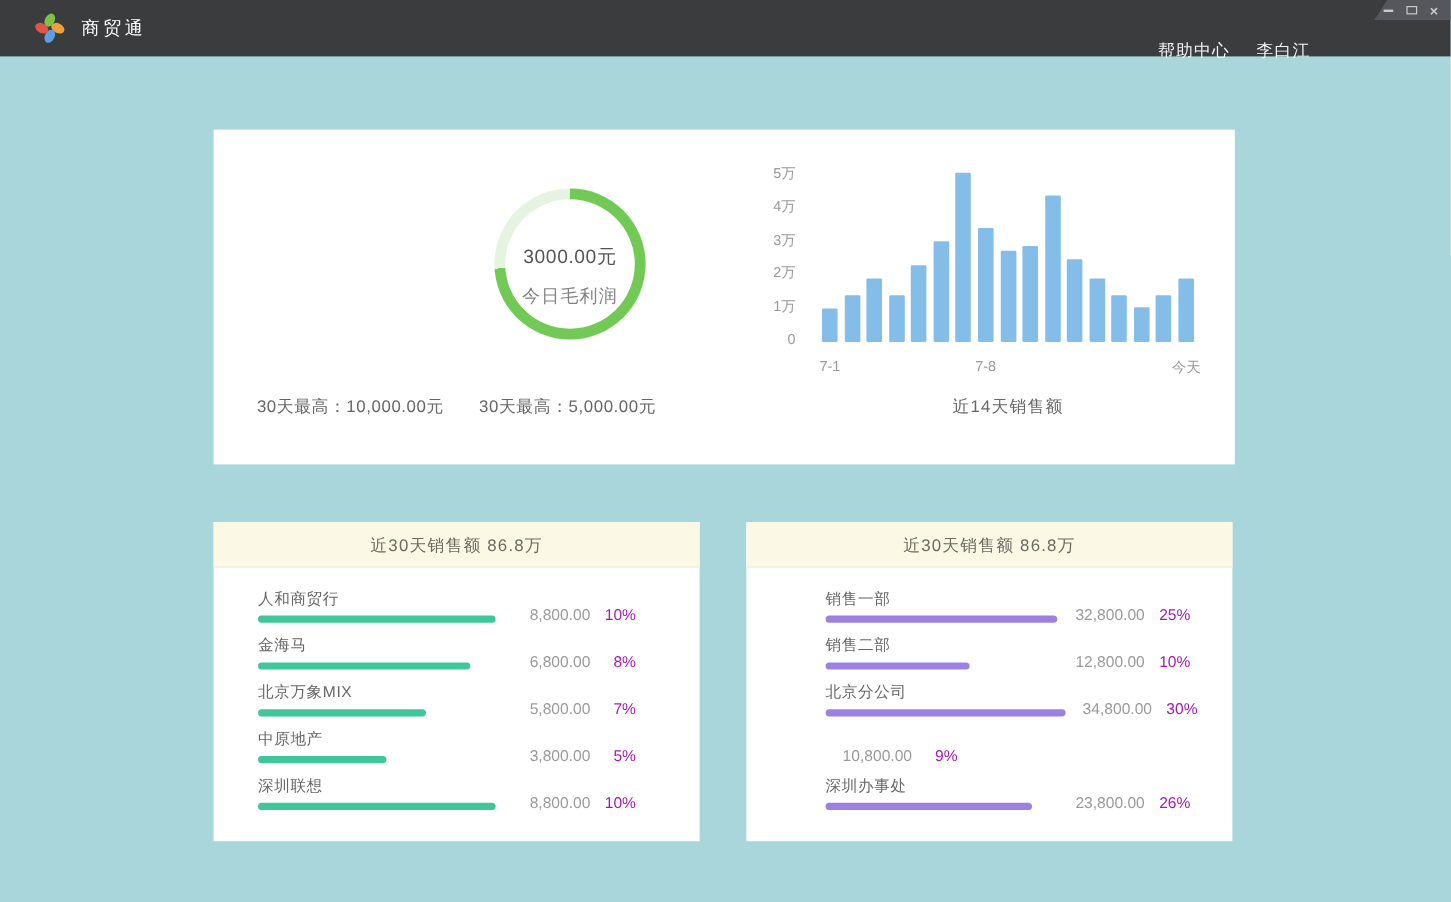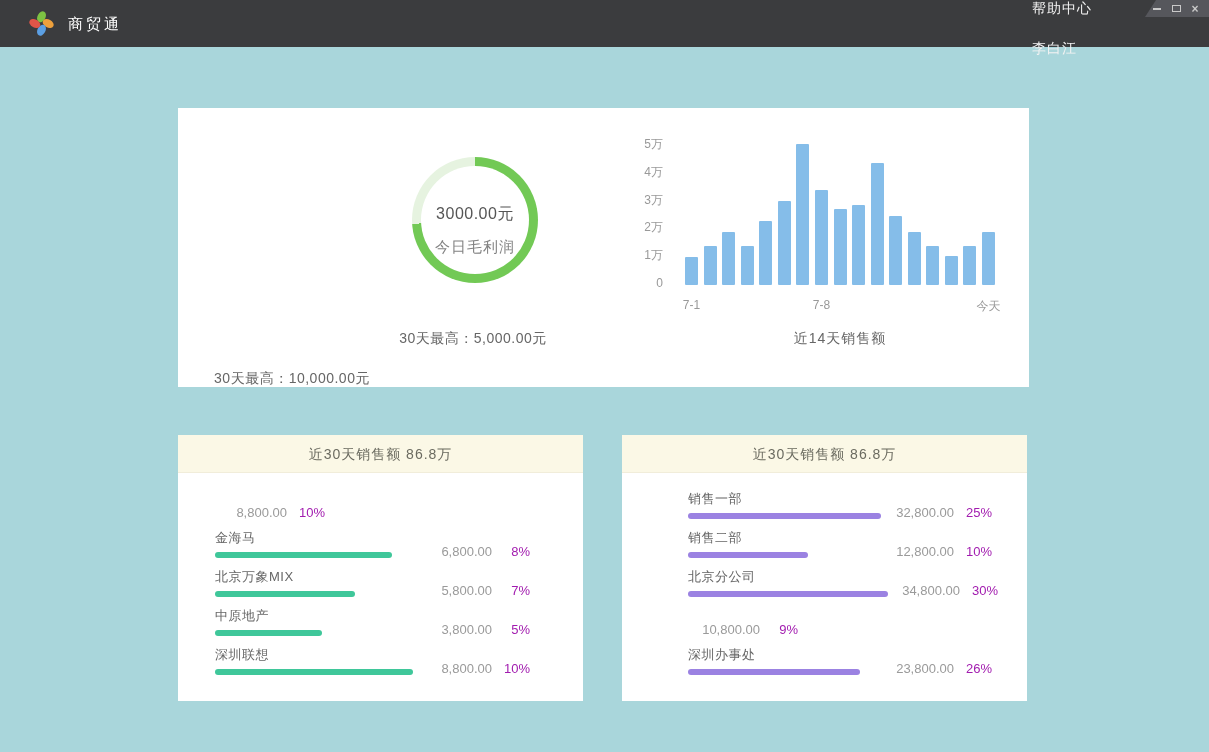--- a/index.html
+++ b/index.html
@@ -6,21 +6,21 @@
   * { margin:0; padding:0; box-sizing:border-box; }
   html,body { width:1209px; height:752px; overflow:hidden; }
   body { font-family:"Liberation Sans","DejaVu Sans",sans-serif; }
   .page { position:relative; width:1209px; height:752px; background:#a9d6db; overflow:hidden; }
 
   
   .appbar { position:absolute; left:0; top:0; width:100%; height:47px; background:#3b3c3e; }
   .logo { position:absolute; left:28px; top:10px; width:27px; height:27px; }
   .app-title { position:absolute; left:68px; top:0; height:47px; line-height:47px;
                color:#ffffff; font-size:15px; letter-spacing:3px; }
-  .appbar-nav { position:absolute; right:117px; top:0; height:52px; display:flex; align-items:flex-start; gap:22px;flex-direction:column; }
+  .appbar-nav { position:absolute; right:117px; top:0; height:52px; display:flex; align-items:flex-end; gap:22px; }
   .appbar-link { color:#f2f2f2; font-size:14px; cursor:pointer; letter-spacing:1px; }
 
   .win-controls { position:absolute; right:0; top:0; width:64px; height:17px; background:#56575c;
                   clip-path:polygon(11px 0, 100% 0, 100% 100%, 0 100%);
                   display:flex; align-items:center; justify-content:flex-end; gap:9px; padding:0 9px 0 0; }
   .win-btn { display:flex; align-items:center; justify-content:center; width:10px; height:12px; cursor:pointer; }
   .glyph-min { width:8px; height:2px; background:#c9c9c9; }
   .glyph-max { width:9px; height:7px; border:1px solid #c9c9c9; }
   .glyph-close { color:#c9c9c9; font-size:12px; line-height:10px; font-weight:bold; }
 
@@ -34,21 +34,21 @@
   .donut { position:absolute; width:126px; height:126px; border-radius:50%; }
   .donut::after { content:""; position:absolute; inset:9px; background:#ffffff; border-radius:50%; }
   .donut-1 { left:49px;  top:50px; }
   .donut-2 { left:234px; top:49px; }
   .donut-text { position:absolute; inset:0; z-index:2; display:flex; flex-direction:column;
                 align-items:center; justify-content:center; padding-top:20px; gap:13px; }
   .donut-value { font-size:16px; color:#555555; letter-spacing:0.5px; }
   .donut-label { font-size:15px; color:#828282; letter-spacing:1px; }
   .donut-footer { position:absolute; width:228px; top:222px; text-align:center;
                   font-size:14px; color:#666666; letter-spacing:0.5px; }
-  .donut-footer-1 { left:0px;margin-top:40px; }
+  .donut-footer-1 { left:0px; }
   .donut-footer-2 { left:181px;text-align:center; }
 
   
   .yaxis { position:absolute; left:430px; top:0; width:55px; height:200px; }
   .ytick { position:absolute; right:0; height:14px; line-height:14px; font-size:12px; color:#999999; text-align:right; }
   .bars  { position:absolute; left:507px; top:37px; width:310px; height:140px;
            display:flex; justify-content:space-between; align-items:flex-end; }
   .vbar  { width:13px; border-radius:1px; }
   .xticks { position:absolute; left:507px; top:190px; width:310px; height:14px; }
   .xtick  { position:absolute; top:0; transform:translateX(-50%); font-size:12px; color:#999999; white-space:nowrap; }
@@ -153,20 +153,24 @@
         <div class="xtick" style="left: 136.4px;">7-8</div>
         <div class="xtick" style="left: 303.5px;">今天</div>
       </div>
     <div class="chart-title">近14天销售额</div>
   </div>
 
   <div class="card card-rank-left">
     <div class="rank-header">近30天销售额 86.8万</div>
     <div class="rank-body">
         <div class="rank-row">
+          <div class="rank-left">
+            <div class="rank-name">人和商贸行</div>
+            <div class="rank-bar" style="width: 198px; background: rgb(63, 199, 154);"></div>
+          </div>
           <div class="rank-vals">
             <span class="rank-value">8,800.00</span>
             <span class="rank-pct">10%</span>
           </div>
         </div>
         <div class="rank-row">
           <div class="rank-left">
             <div class="rank-name">金海马</div>
             <div class="rank-bar" style="width: 177px; background: rgb(63, 199, 154);"></div>
           </div>

